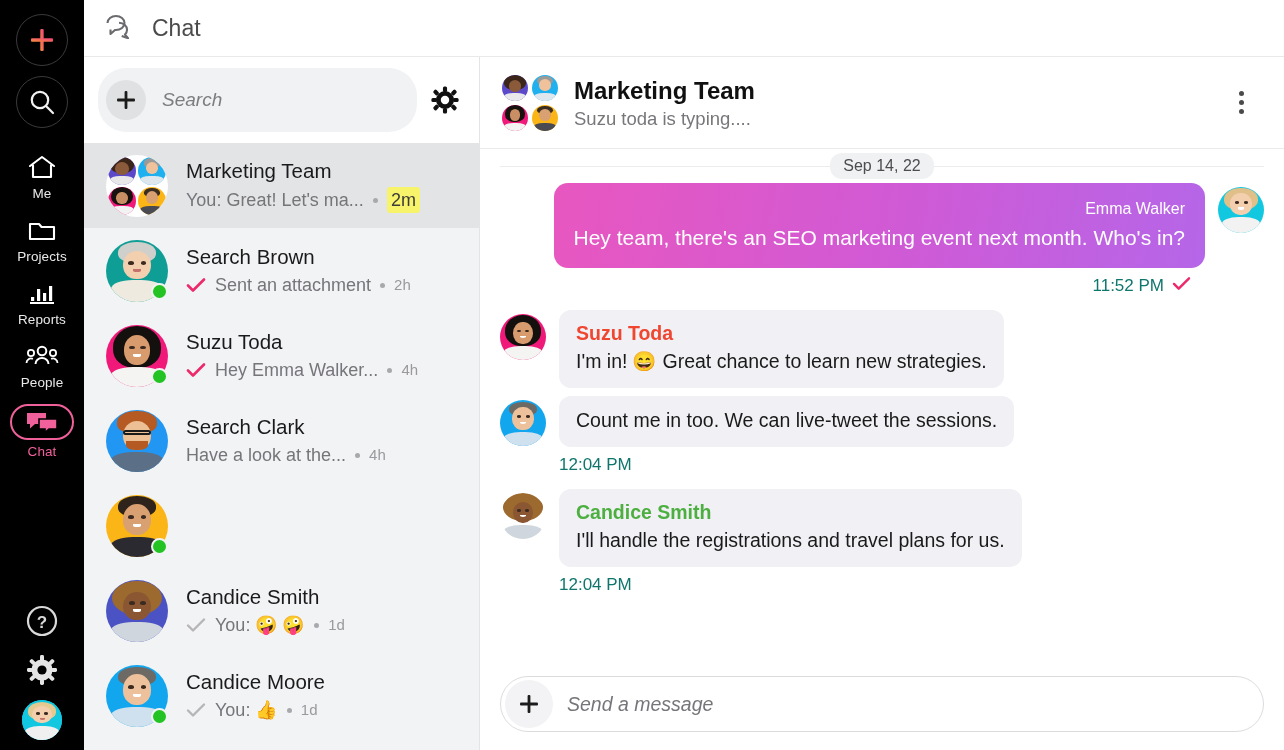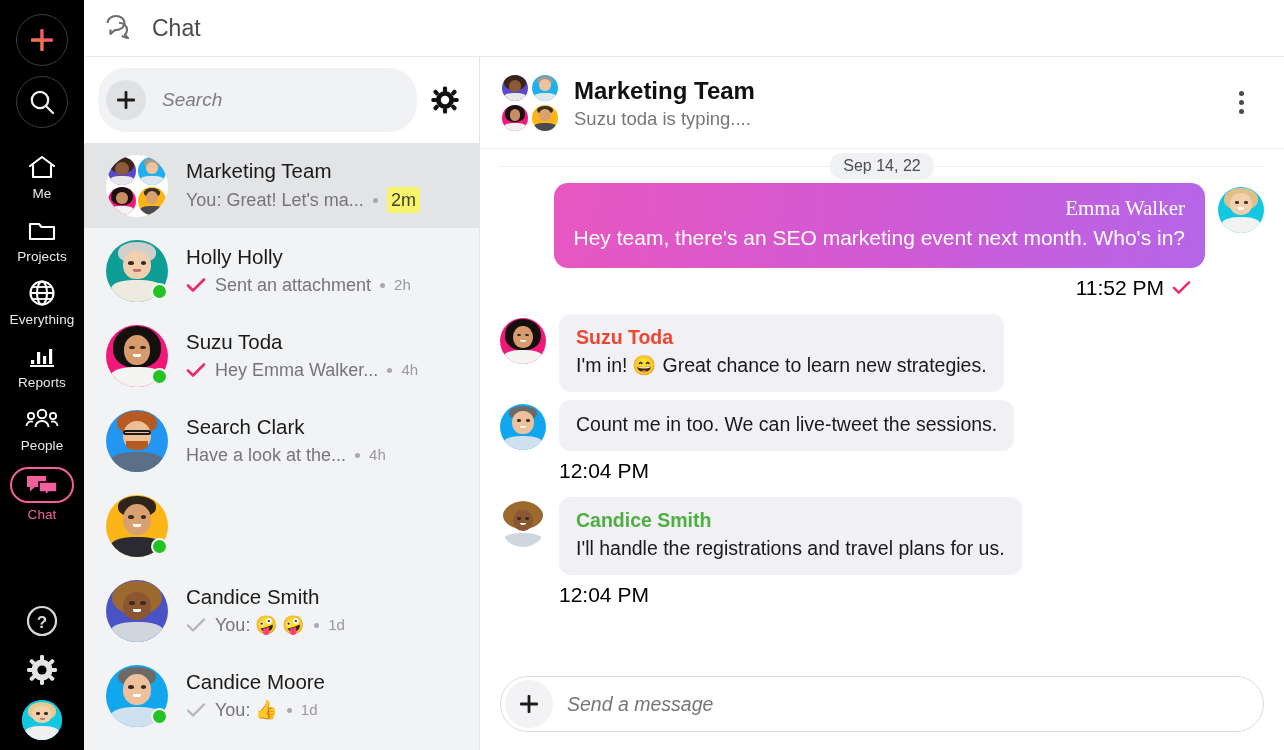--- a/index.html
+++ b/index.html
@@ -166,31 +166,31 @@
     max-width: 520px;
   }
   .msg-ava {
     width: 46px; height: 46px; border-radius: 50%; overflow: hidden;
     flex: 0 0 46px; position: relative;
   }
   .msg.in .msg-ava { margin-right: 13px; margin-top: 4px; }
   .msg.out .msg-ava { margin-left: 13px; margin-top: 4px; }
   .sender { font-size: 19.5px; font-weight: 700; line-height: 25px; margin-bottom: 2px; }
   .bub-text { font-size: 19.5px; color: #1a1a1a; line-height: 27px; }
-  .stamp { font-size: 21px; color: #000000; margin: 2px 0 14px 0; }
+  .stamp { font-size: 17px; color: #0f766e; margin: 2px 0 14px 0; }
   .stamp.right {
     text-align: right; display: flex; justify-content: flex-end;
     align-items: center; gap: 8px; padding-right: 73px;
   }
   .stamp.left { padding-left: 59px; }
   .bub-out {
     background: linear-gradient(100deg, #e857c0 0%, #cf5ad6 55%, #b566e8 100%);
     border-radius: 14px; padding: 13px 20px 15px 20px; max-width: 660px;
   }
-  .bub-out .sender { color: #ffffff; text-align: right; font-weight: 400; font-size: 21px; font-family: Liberation Serif, serif; }
+  .bub-out .sender { color: #ffffff; text-align: right; font-weight: 400; font-size: 16px; }
   .bub-out .bub-text { color: #ffffff; font-size: 21px; line-height: 30px; }
 
   .composer { flex: 0 0 auto; padding: 6px 20px 18px 20px; }
   .comp-box {
     height: 56px; border: 1px solid #dcdcdf; border-radius: 28px;
     display: flex; align-items: center; padding-left: 4px; background: #fff;
   }
   .comp-plus {
     width: 48px; height: 48px; border-radius: 50%; background: #f3f3f6;
     display: flex; align-items: center; justify-content: center; flex: 0 0 48px;
@@ -249,32 +249,20 @@
 
     <div class="rail-item">
       <span class="glyph">
         <svg width="30" height="25" viewBox="0 0 30 25">
           <path d="M3 21 V6 H12 L14.5 9 H27 V21 Z" fill="none" stroke="#fff" stroke-width="2.1" stroke-linejoin="round"></path>
         </svg>
       </span>
       <span class="rail-label">Projects</span>
     </div>
 
-    <div class="rail-item">
-      <span class="glyph">
-        <svg width="28" height="28" viewBox="0 0 28 28">
-          <circle cx="14" cy="14" r="11.5" fill="none" stroke="#fff" stroke-width="2.1"></circle>
-          <ellipse cx="14" cy="14" rx="5" ry="11.5" fill="none" stroke="#fff" stroke-width="2.1"></ellipse>
-          <line x1="2.5" y1="14" x2="25.5" y2="14" stroke="#fff" stroke-width="2.1"></line>
-          <line x1="4.5" y1="8" x2="23.5" y2="8" stroke="#fff" stroke-width="1.8"></line>
-          <line x1="4.5" y1="20" x2="23.5" y2="20" stroke="#fff" stroke-width="1.8"></line>
-        </svg>
-      </span>
-      <span class="rail-label">Everything</span>
-    </div>
 
     <div class="rail-item">
       <span class="glyph">
         <svg width="28" height="24" viewBox="0 0 28 24">
           <rect x="3" y="16" width="3.2" height="4" fill="#fff"></rect>
           <rect x="9" y="8" width="3.2" height="12" fill="#fff"></rect>
           <rect x="15" y="12" width="3.2" height="8" fill="#fff"></rect>
           <rect x="21" y="5" width="3.2" height="15" fill="#fff"></rect>
           <rect x="2" y="21" width="24" height="2" fill="#fff"></rect>
         </svg>
@@ -448,21 +436,21 @@
                   <div class="face" style="left:27%;top:18%;width:46%;height:46%;background:#f2cfaf"></div>
                   <div class="eye" style="left:36%;top:35%"></div>
                     <div class="eye" style="left:56%;top:35%"></div>
                   <div class="mouth" style="left:44%;top:47%;width:13%;height:5%"></div>
                   <div class="torso" style="background:#efeadf;height:34%"></div>
                   </div>
               </div>
               <div class="dot-online"></div>
             </div>
             <div class="row-txt">
-              <div class="row-name">Holly Holly</div>
+              <div class="row-name">Search Brown</div>
               <div class="row-sub">
                 <span class="tick">
                   <svg width="20" height="16" viewBox="0 0 20 16">
                       <path d="M2 8.5 L7 13.5 L18 2.5" fill="none" stroke="#ec2a6b" stroke-width="2.6" stroke-linecap="round" stroke-linejoin="round"></path>
                     </svg>
                 </span>
                 <span>Sent an attachment</span>
                 <span class="sep-dot"></span>
                 <span class="time-plain">2h</span>
               </div>

